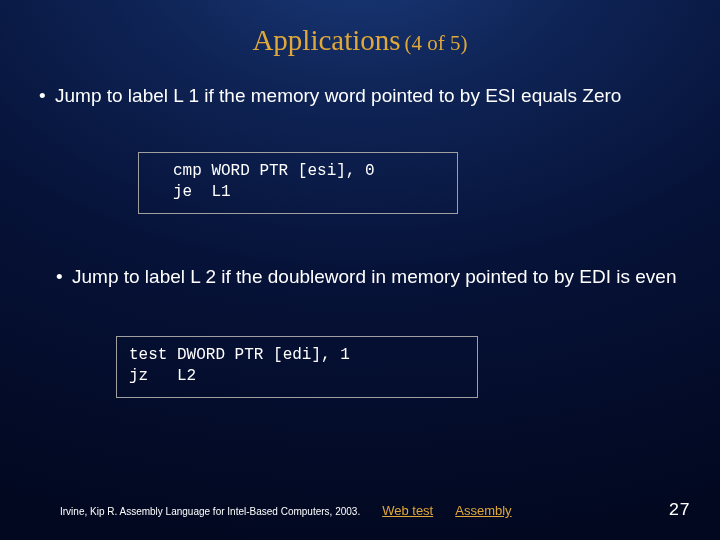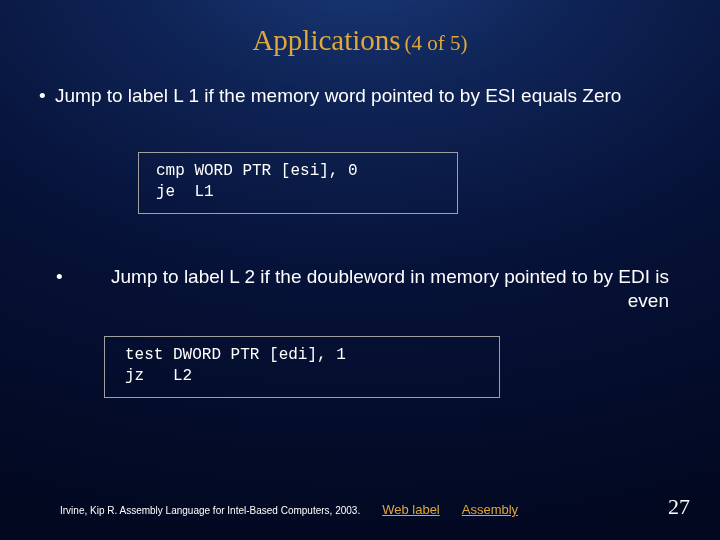--- a/index.html
+++ b/index.html
@@ -57,51 +57,50 @@
   }
   .bullet1 .text {
     display: block;
   }
   .code1 {
     position: absolute;
     top: 152px;
     left: 138px;
     width: 320px;
     border: 1px solid #a0a0a0;
-    padding: 8px 12px 10px 17px;
+    padding: 8px 12px 10px 34px;
     font-family: "Courier New", monospace;
     font-size: 16px;
     line-height: 1.3;
     color: #ffffff;
     white-space: pre;
     box-sizing: border-box;
   }
   .bullet2 {
     position: absolute;
     top: 265px;
     left: 72px;
-    right: 51px;
+    right: 28px;
     font-size: 19px;
     line-height: 1.28;
     color: #ffffff;
-    text-align: right;
   }
   .bullet2::before {
     content: "•";
     position: absolute;
     left: -16px;
     top: 0;
   }
   .code2 {
     position: absolute;
     top: 336px;
-    left: 104px;
-    width: 396px;
+    left: 116px;
+    width: 362px;
     border: 1px solid #a0a0a0;
-    padding: 8px 12px 10px 20px;
+    padding: 8px 12px 10px 12px;
     font-family: "Courier New", monospace;
     font-size: 16px;
     line-height: 1.3;
     color: #ffffff;
     white-space: pre;
     box-sizing: border-box;
   }
   .footer {
     position: absolute;
     bottom: 20px;
@@ -118,22 +117,22 @@
   }
   .footer .link {
     color: #e0a838;
     text-decoration: underline;
     font-size: 13px;
     margin-left: 22px;
     cursor: pointer;
   }
   .footer .pagenum {
     margin-left: auto;
-    font-size: 22px;
-    font-family: Liberation Serif, serif;
+    font-size: 18px;
+    font-family: Liberation Mono, monospace;
     color: #ffffff;
   }
 </style>
 </head>
 <body>
 
 <div class="slide">
 
   <div class="title">
     <span class="main">Applications</span>
@@ -149,18 +148,18 @@
 
   <div class="bullet2">
     <span class="text">Jump to label L 2 if the doubleword in memory pointed to by EDI is even</span>
   </div>
 
   <div class="code2">test DWORD PTR [edi], 1
 jz   L2</div>
 
   <div class="footer">
     <span class="cite">Irvine, Kip R. Assembly Language for Intel-Based Computers, 2003.</span>
-    <span class="link">Web label</span>
+    <span class="link">Web test</span>
     <span class="link">Assembly</span>
     <span class="pagenum">27</span>
   </div>
 
 </div>
 
 </body></html>

